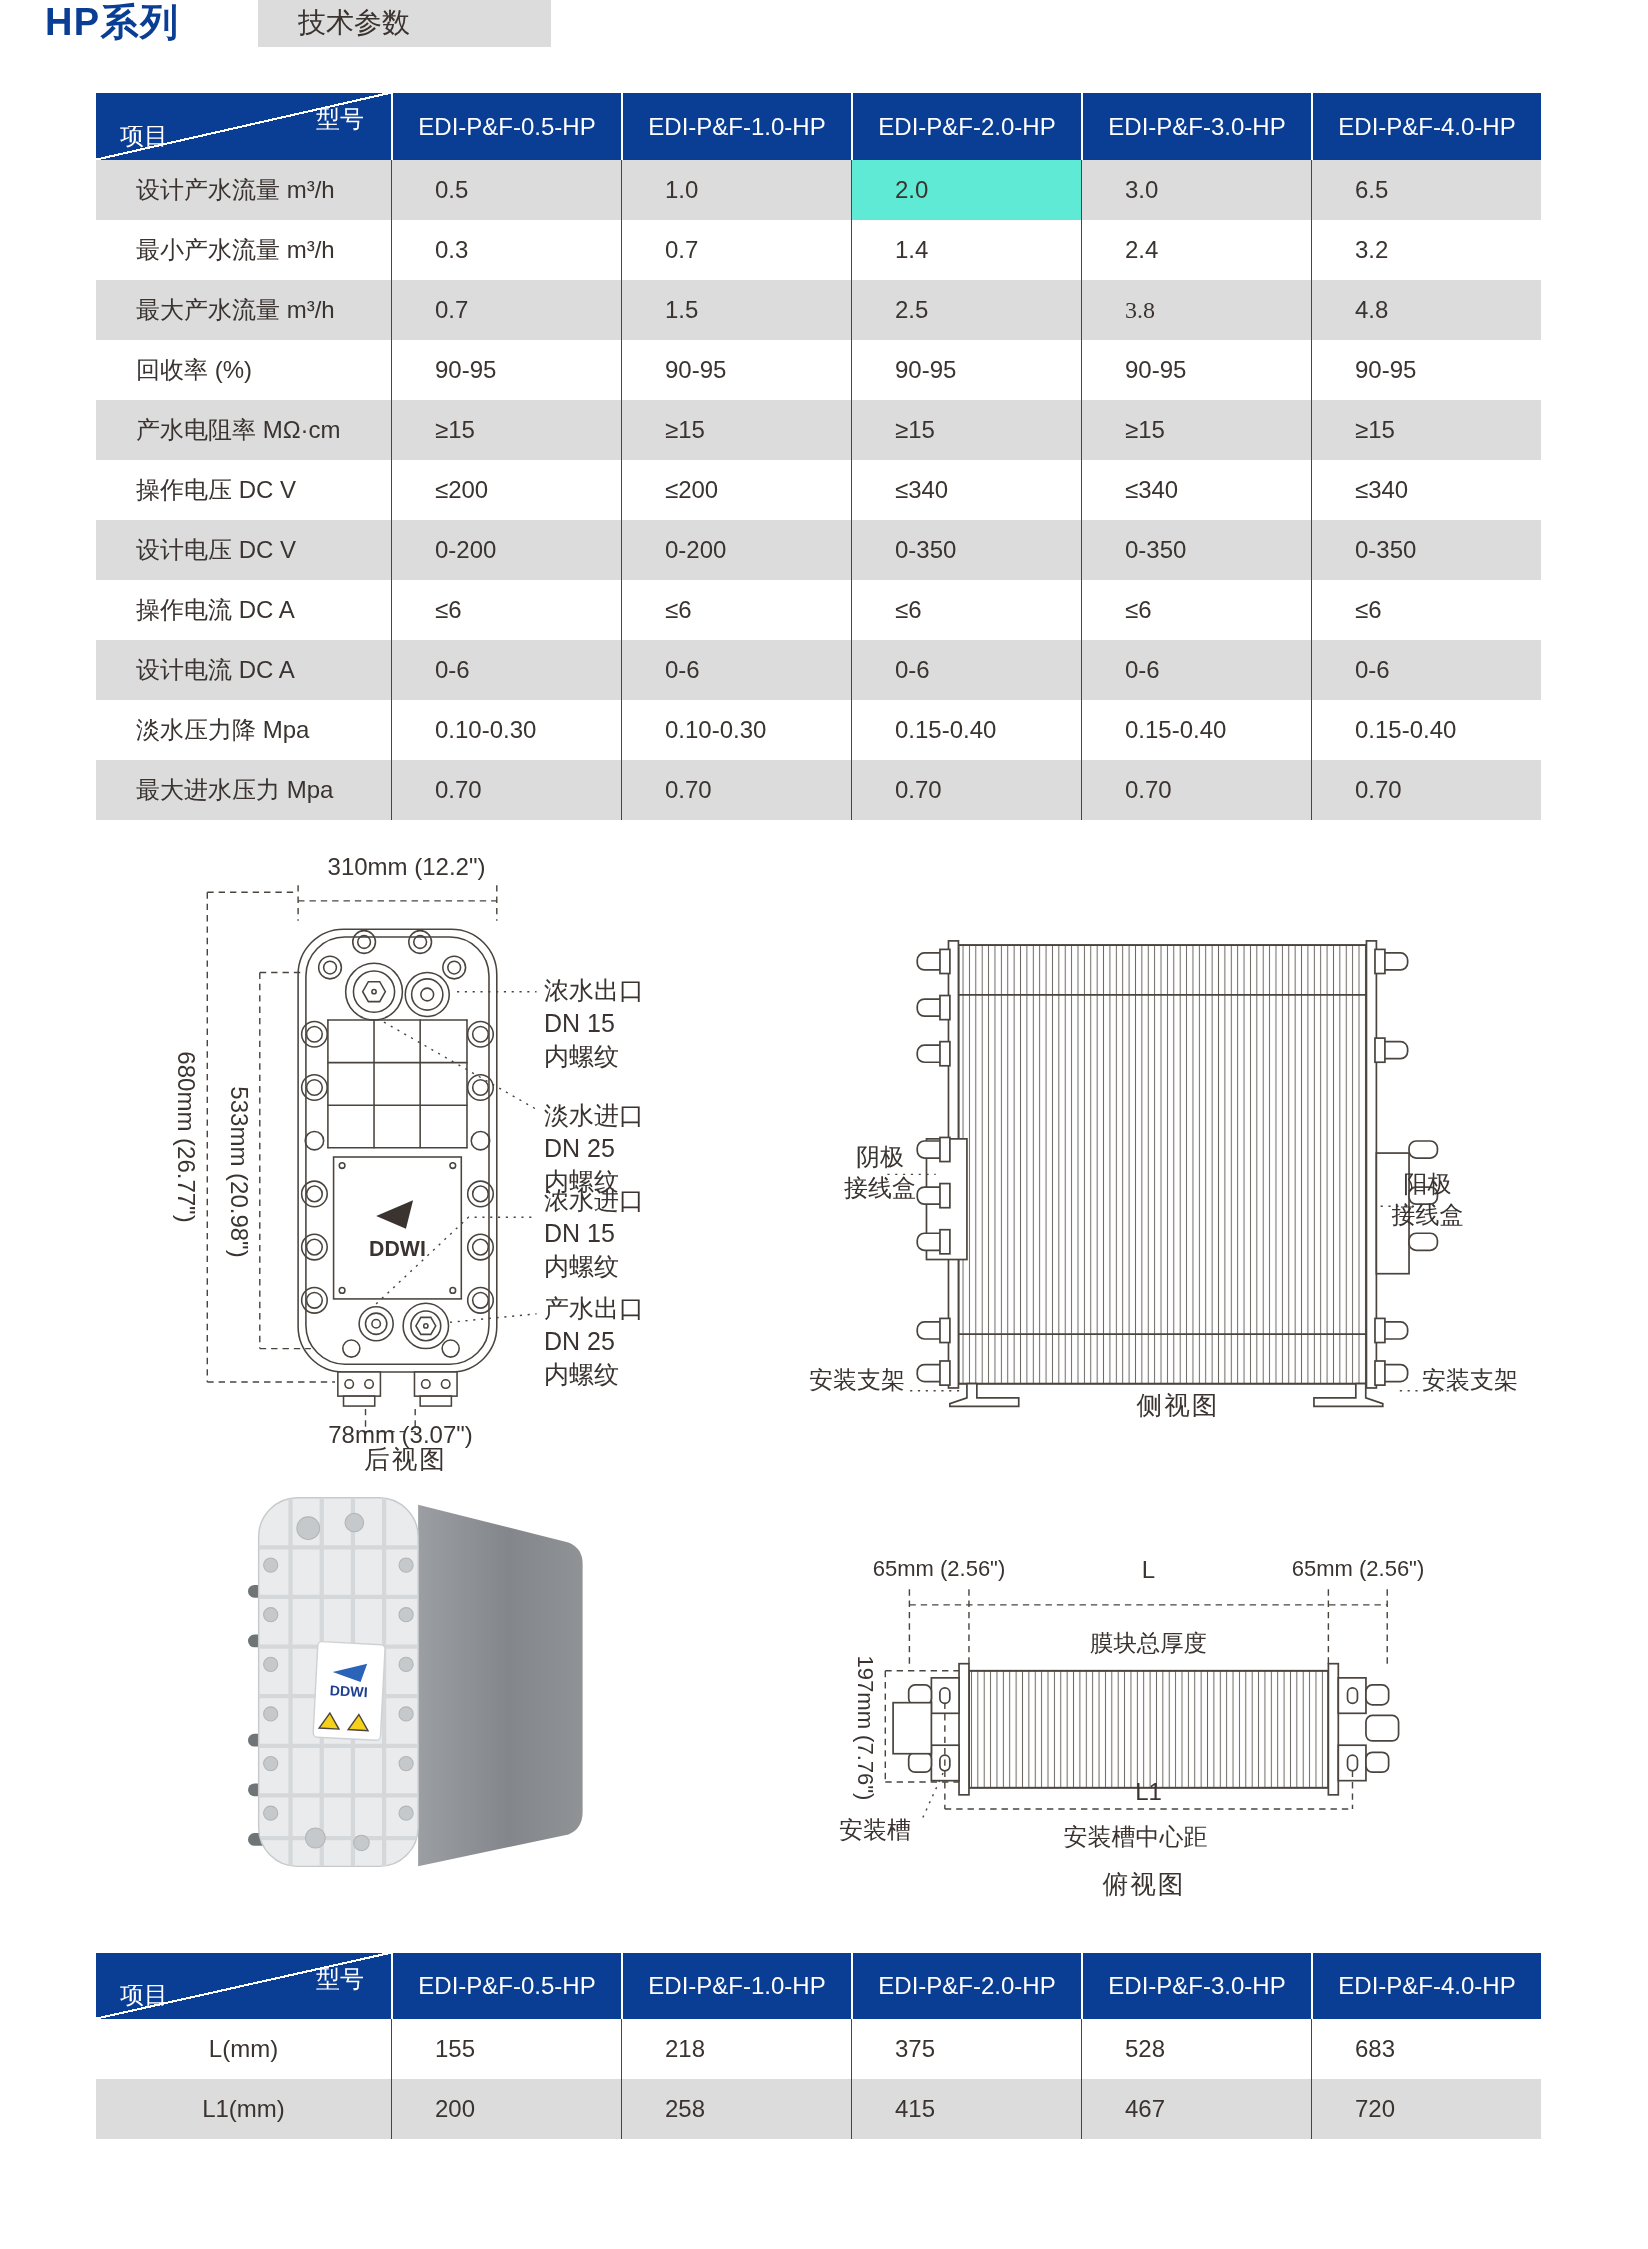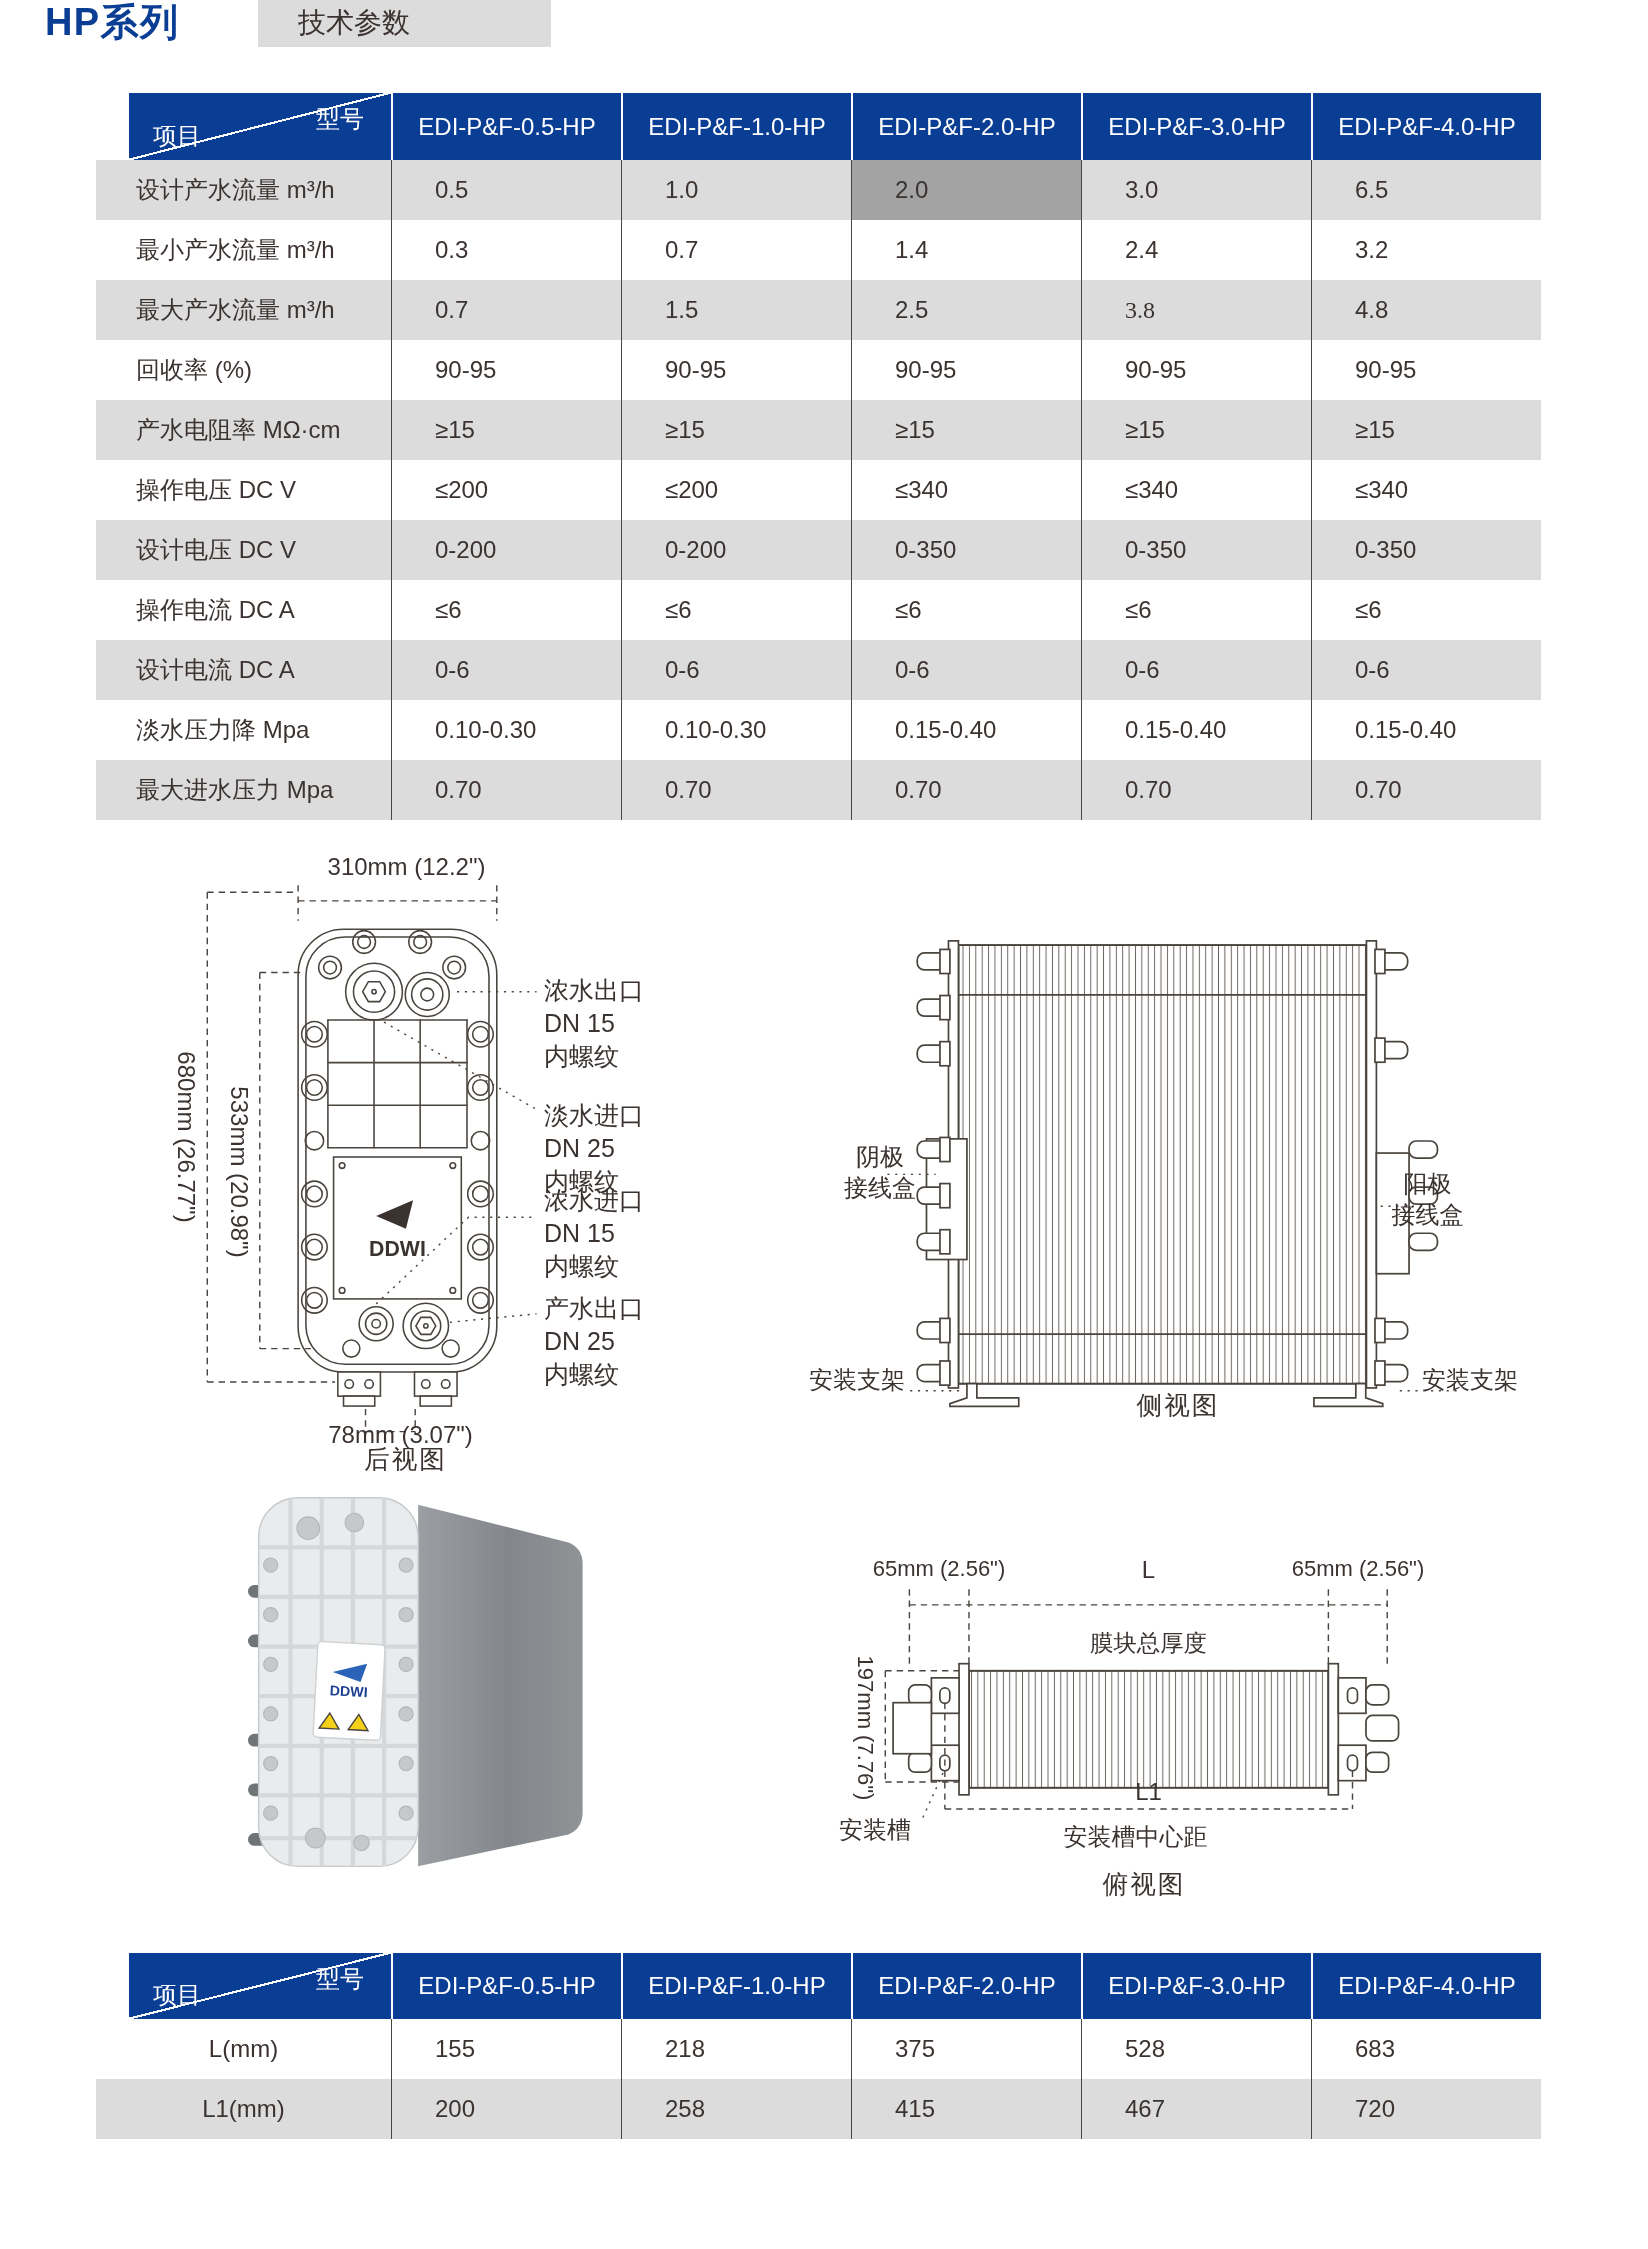--- a/index.html
+++ b/index.html
@@ -19,21 +19,21 @@
   
   .dtable{position:absolute;display:grid;width:1443px;}
   .spec-table{left:96px;top:93px;grid-template-columns:295px repeat(5,230px);
               grid-template-rows:67px repeat(11,60px);}
   .dim-table{left:96px;top:1953px;grid-template-columns:295px repeat(5,230px);
              grid-template-rows:66px repeat(2,60px);}
   .cell{display:flex;align-items:center;font-size:24px;color:#3a3330;}
   .hcell{background:#0a3d94;color:#ffffff;justify-content:center;border-left:2.1px solid #ffffff;}
   .corner{position:relative;border-left:none;
     background:linear-gradient(to bottom right, rgba(0,0,0,0) calc(50% - 1.4px),
-      #ffffff calc(50% - 1.4px), #ffffff calc(50% + 0.7px), rgba(0,0,0,0) calc(50% + 0.7px)), #0a3d94;margin-left:33px;}
+      #ffffff calc(50% - 1.4px), #ffffff calc(50% + 0.7px), rgba(0,0,0,0) calc(50% + 0.7px)), #0a3d94;}
   .corner .c-top{position:absolute;top:10px;right:27px;color:#fff;font-size:24px;}
   .corner .c-bot{position:absolute;bottom:8.5px;left:24px;color:#fff;font-size:24px;}
   .lcell{padding-left:40px;}
   .lcell.center-label{padding-left:0;justify-content:center;}
   .vcell{padding-left:43px;border-left:1.4px solid #4b453f;}
 
   
   .port{font-size:25px;line-height:33px;}
   .dim34{font-size:24px;}
   .cap{font-size:25.6px;letter-spacing:2.1px;}
@@ -54,21 +54,21 @@
       <div class="c-bot">项目</div>
     </div>
     <div class="cell hcell">EDI-P&amp;F-0.5-HP</div>
     <div class="cell hcell">EDI-P&amp;F-1.0-HP</div>
     <div class="cell hcell">EDI-P&amp;F-2.0-HP</div>
     <div class="cell hcell">EDI-P&amp;F-3.0-HP</div>
     <div class="cell hcell">EDI-P&amp;F-4.0-HP</div>
     <div class="cell lcell" style="background: rgb(220, 220, 220);">设计产水流量 m³/h</div>
     <div class="cell vcell" style="background: rgb(220, 220, 220);">0.5</div>
     <div class="cell vcell" style="background: rgb(220, 220, 220);">1.0</div>
-    <div class="cell vcell" style="background: #a3a3a3;">2.0</div>
+    <div class="cell vcell" style="background: #5eead4;">2.0</div>
     <div class="cell vcell" style="background: rgb(220, 220, 220);">3.0</div>
     <div class="cell vcell" style="background: rgb(220, 220, 220);">6.5</div>
     <div class="cell lcell" style="background: rgb(255, 255, 255);">最小产水流量 m³/h</div>
     <div class="cell vcell" style="background: rgb(255, 255, 255);">0.3</div>
     <div class="cell vcell" style="background: rgb(255, 255, 255);">0.7</div>
     <div class="cell vcell" style="background: rgb(255, 255, 255);">1.4</div>
     <div class="cell vcell" style="background: rgb(255, 255, 255);">2.4</div>
     <div class="cell vcell" style="background: rgb(255, 255, 255);">3.2</div>
     <div class="cell lcell" style="background: rgb(220, 220, 220);">最大产水流量 m³/h</div>
     <div class="cell vcell" style="background: rgb(220, 220, 220);">0.7</div>

